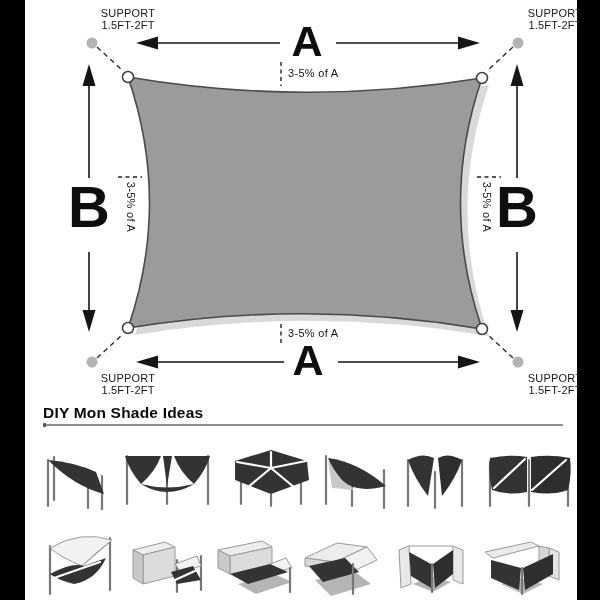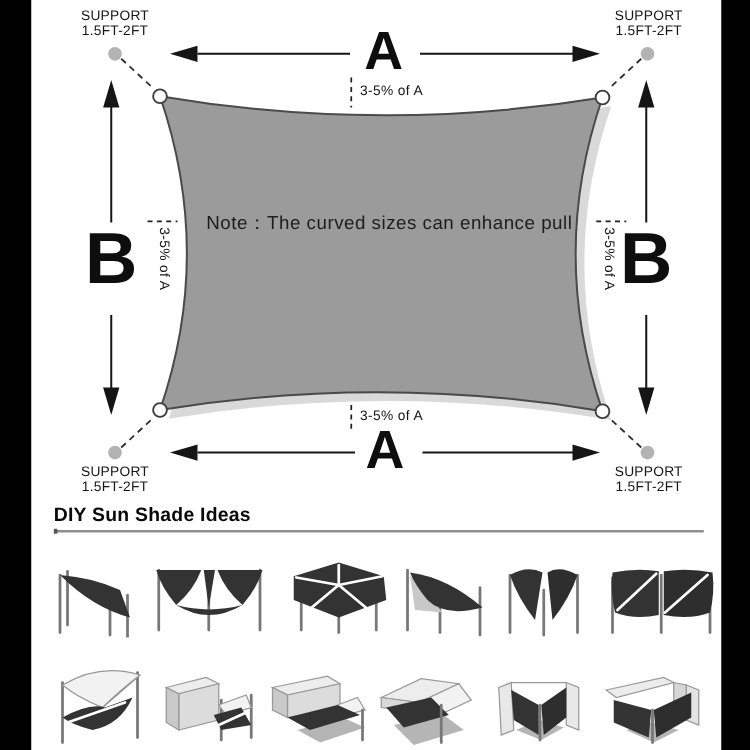--- a/index.html
+++ b/index.html
@@ -2,21 +2,21 @@
 <html><head>
 <meta charset="utf-8">
 <style>
   html,body{margin:0;padding:0;background:#000;}
   body{width:600px;height:600px;font-family:"Liberation Sans",sans-serif;}
   .stage{position:relative;width:600px;height:600px;background:#000;overflow:hidden;}
   .canvas{position:absolute;left:25px;top:0;width:552px;height:600px;background:#fff;}
   .svg-overlay{position:absolute;left:0;top:0;}
   .dim-letter{position:absolute;font-weight:bold;color:#0e0e0e;text-align:center;line-height:1;}
   .support{position:absolute;width:70px;text-align:center;font-size:11px;line-height:11.5px;
-           color:#161616;letter-spacing:0.2px;white-space:nowrap;}
+           color:#161616;letter-spacing:0.2px;white-space:nowrap;margin-left:36px;}
   .small-label{position:absolute;font-size:11px;color:#141414;letter-spacing:0.3px;white-space:nowrap;}
   .rot{width:56px;text-align:center;transform:rotate(90deg);transform-origin:center;}
   .note-line{position:absolute;font-size:15px;color:#1d1d1d;letter-spacing:0.4px;white-space:nowrap;}
   .heading{position:absolute;font-size:15.5px;font-weight:bold;color:#0a0a0a;letter-spacing:0.2px;}
   .divider{position:absolute;left:44px;top:424px;width:519px;height:2px;background:#8f8f8f;}
   .divider-dot{position:absolute;left:43px;top:423px;width:3px;height:4px;background:#555;border-radius:1px;}
   .thumb{position:absolute;}
   .thumb svg{display:block;width:100%;height:100%;}
   .pole{stroke:#777;stroke-width:2.2;stroke-linecap:round;fill:none;}
   .fab{fill:#333;stroke:none;}
@@ -109,23 +109,22 @@
   <div class="dim-letter" style="left:283px;top:20px;width:48px;font-size:43px;">A</div>
   <div class="dim-letter" style="left:284px;top:339px;width:48px;font-size:43px;">A</div>
   <div class="dim-letter" style="left:63px;top:178px;width:52px;font-size:58px;">B</div>
   <div class="dim-letter" style="left:491px;top:178px;width:52px;font-size:58px;">B</div>
 
   <div class="small-label" style="left:288px;top:67px;">3-5% of A</div>
   <div class="small-label" style="left:288px;top:327px;">3-5% of A</div>
   <div class="small-label rot" style="left:103px;top:201px;">3-5% of A</div>
   <div class="small-label rot" style="left:459px;top:201px;">3-5% of A</div>
 
-  <div class="note-line" style="left:165px;top:169px;">Note：The curved sizes can enhance pull</div>
-
-  <div class="heading" style="left:43px;top:404px;">DIY Sun Shade Ideas</div>
+
+  <div class="heading" style="left:43px;top:404px;">DIY Mon Shade Ideas</div>
   <div class="divider"></div>
   <div class="divider-dot"></div>
 
   <div class="thumb" style="left:38px;top:448px;width:72px;height:62px;">
     <svg viewBox="0 0 72 62">
       <line class="pole" x1="10" y1="12" x2="10" y2="58"></line>
       <line class="pole" x1="16" y1="9" x2="16" y2="52"></line>
       <line class="pole" x1="50" y1="34" x2="50" y2="60"></line>
       <line class="pole" x1="64" y1="28" x2="64" y2="62"></line>
       <path class="fab" d="M10,12 Q36,14 58,24 L66,46 Q36,38 10,12 Z"></path>

